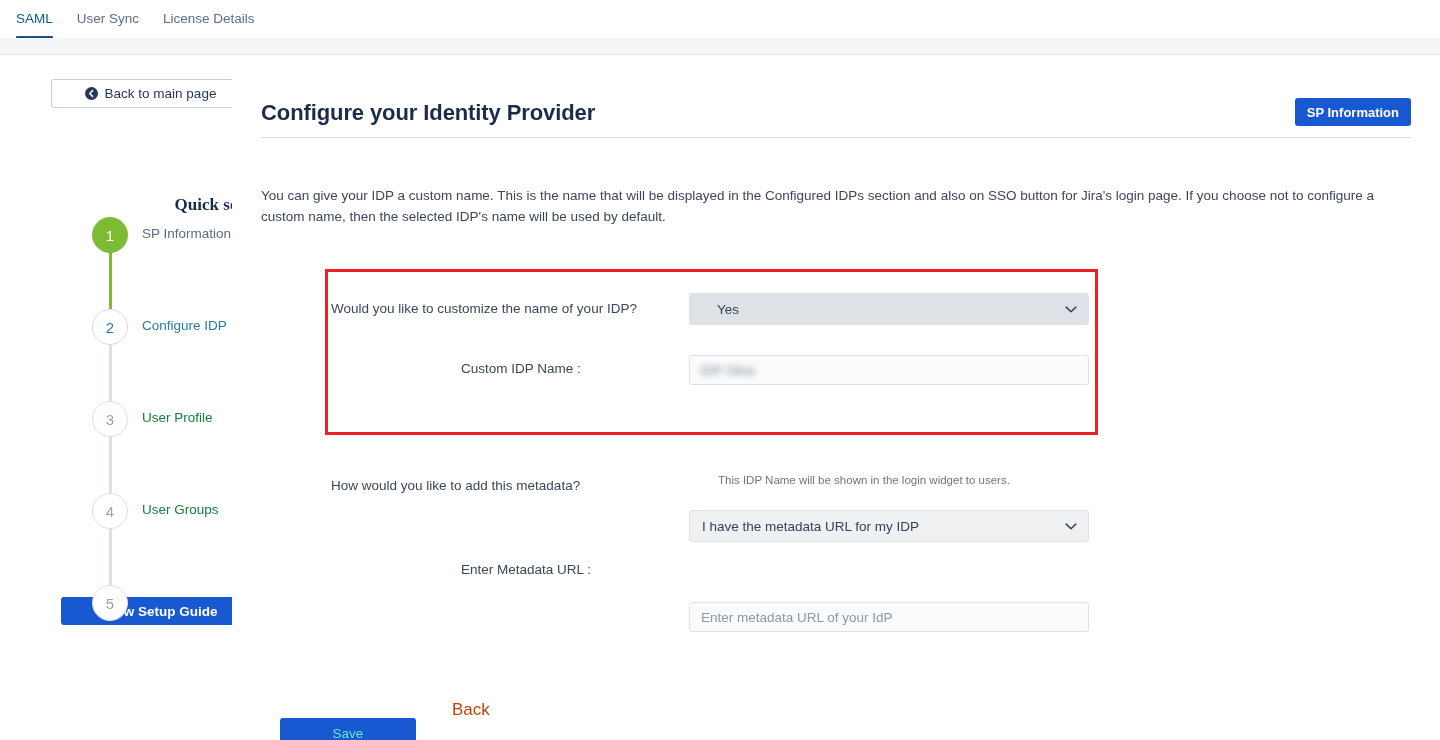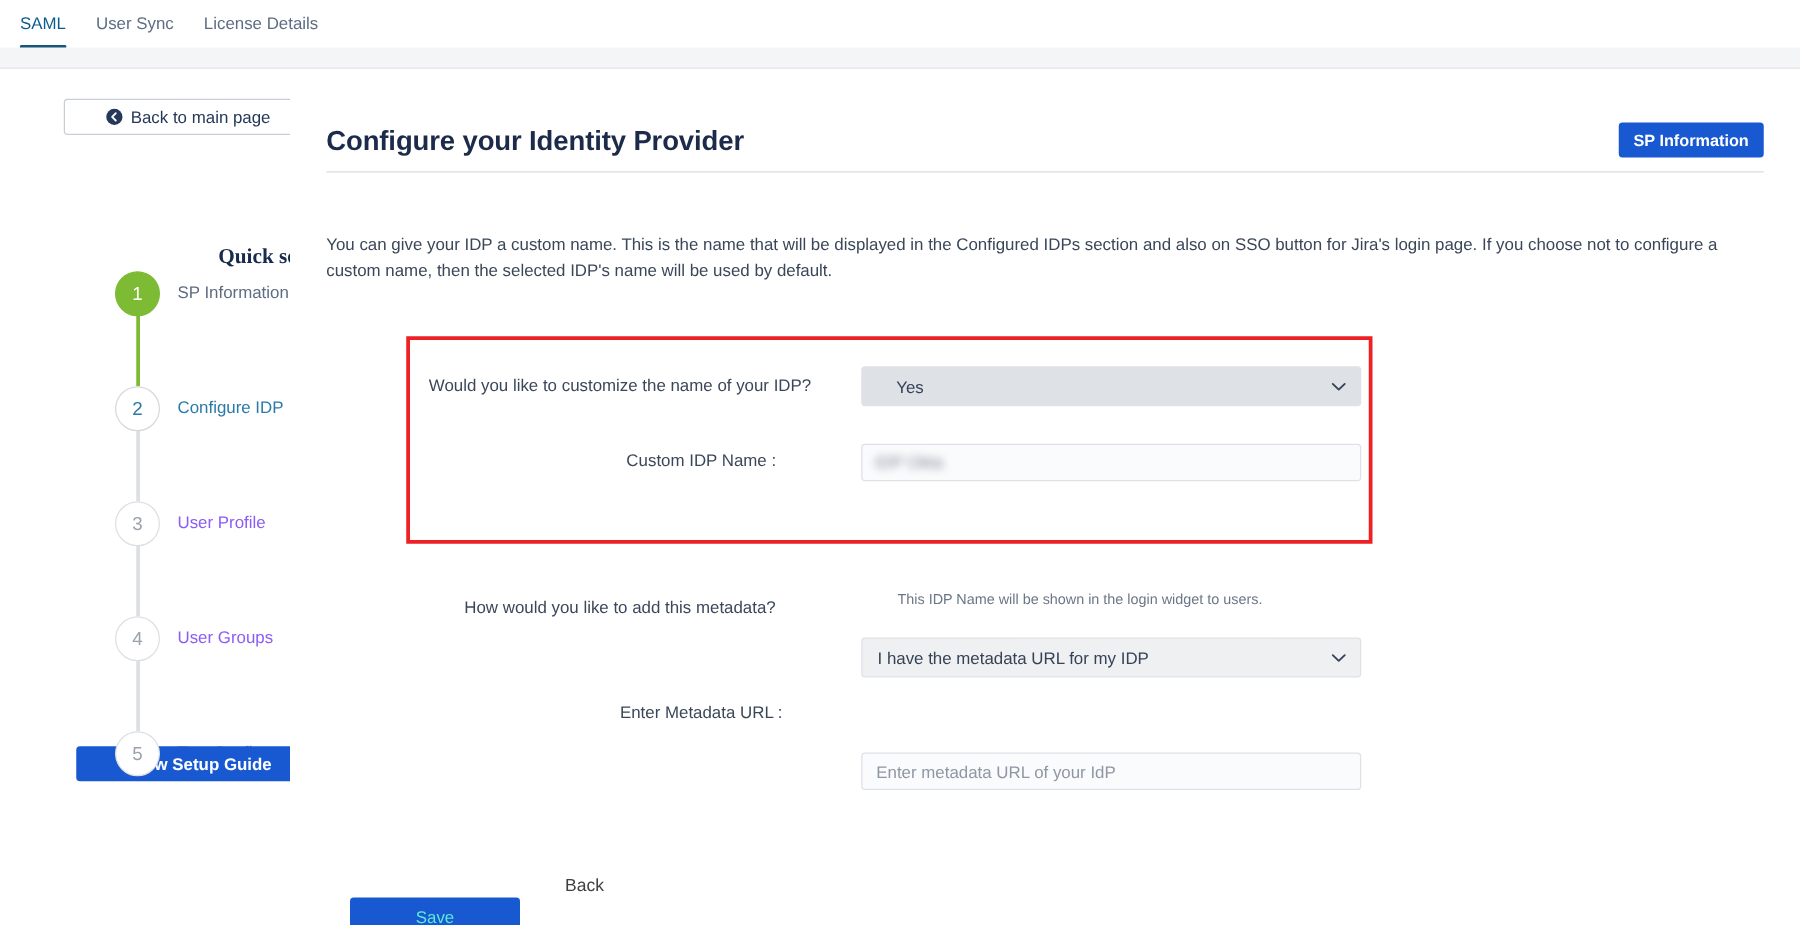--- a/index.html
+++ b/index.html
@@ -97,21 +97,21 @@
   .step-circle.current {
     background: #ffffff; border: 1px solid #d5d9de; color: #2a7aa8;
   }
   .step-line {
     position: absolute; left: 69px; top: 34px;
     width: 3px; height: 58px; background: #dcdfe4; z-index: 1;
   }
   .step-line.done { background: #7ebb34; }
   .step-label {
     position: absolute; left: 102px; top: 9px;
-    font-size: 13.5px; color: #8b5cf6; cursor: pointer;
+    font-size: 13.5px; color: #15803d; cursor: pointer;
   }
   .step-label.done { color: #5e6c84; }
   .step-label.current { color: #2a7aa8; }
 
   .setup-guide-btn {
     position: absolute; top: 541px; left: 21px;
     width: 199px; height: 28px;
     background: #1859d1; color: #ffffff;
     border: none; border-radius: 3px;
     font-size: 13.5px; font-weight: bold;
@@ -154,21 +154,21 @@
   .hl-box {
     position: absolute; top: 213px; left: 93px;
     width: 773px; height: 166px;
     border: 3px solid #ed2024;
     background: #ffffff;
   }
 
   .form-row { position: absolute; display: flex; align-items: center; }
   .field-label {
     font-size: 13.5px; color: #3b4759;
-    text-align: center;
+    text-align: left;
   }
   .select-box {
     position: relative;
     height: 32px;
     border: 1px solid #dfe1e6;
     border-radius: 3px;
     display: flex; align-items: center;
     padding: 0 28px 0 12px;
     font-size: 13.5px; color: #354257;
     cursor: pointer;
@@ -226,21 +226,21 @@
     position: absolute; top: 662px; left: 48px;
     width: 136px; height: 30px;
     background: #1859d1; color: #5eead4;
     border: none; border-radius: 3px;
     font-size: 13.5px; font-weight: normal;
     font-family: "Liberation Sans", sans-serif;
     cursor: pointer;
   }
   .back-link {
     position: absolute; top: 644px; left: 220px;
-    font-size: 14px; color: #404040;
+    font-size: 17px; color: #c2410c;
     cursor: pointer;
   }
 </style>
 </head>
 <body>
 
 <div class="tabbar">
   <div class="tab active">
     <span>SAML</span>
   </div>

